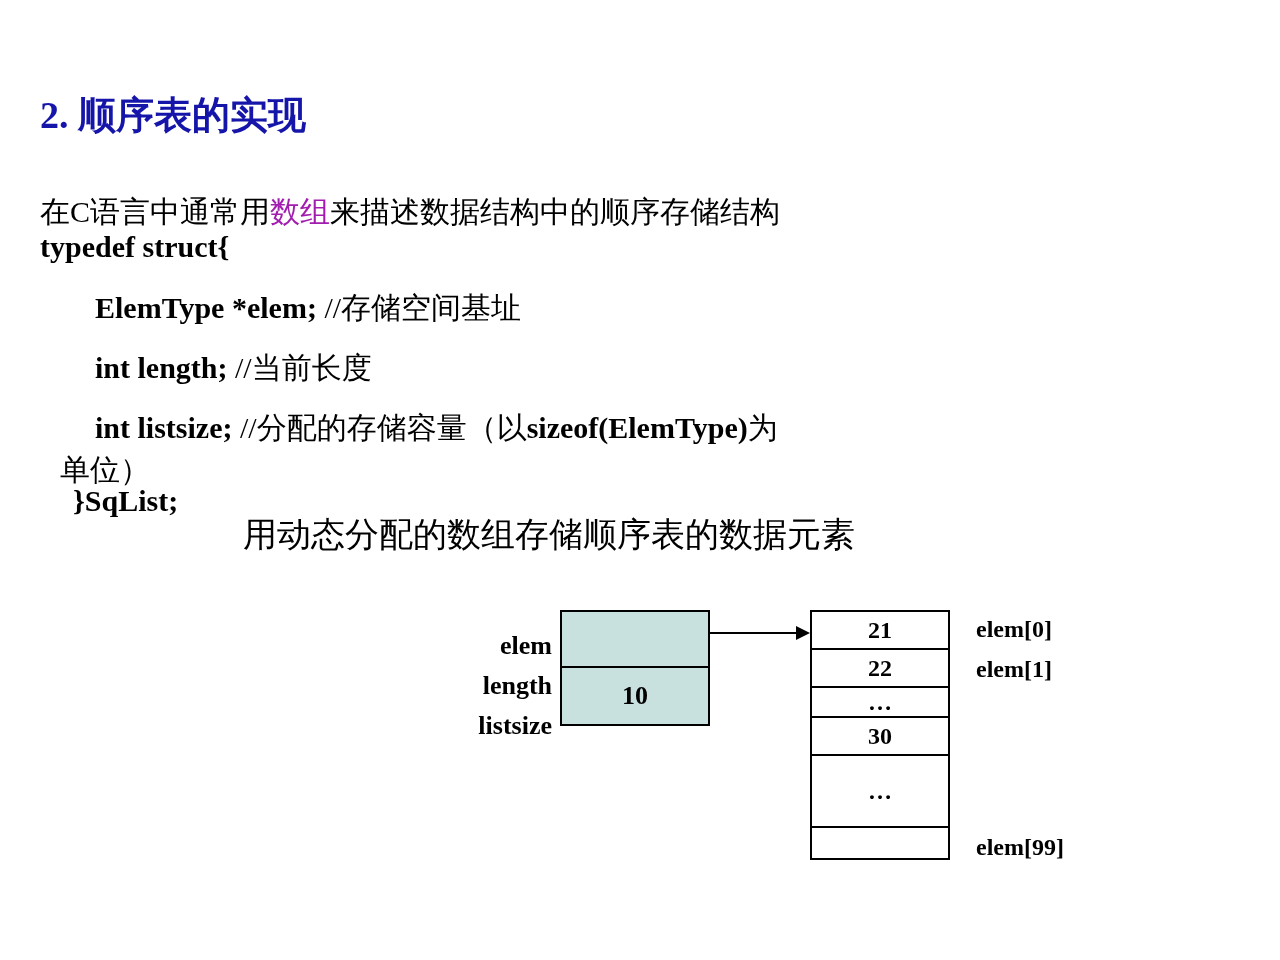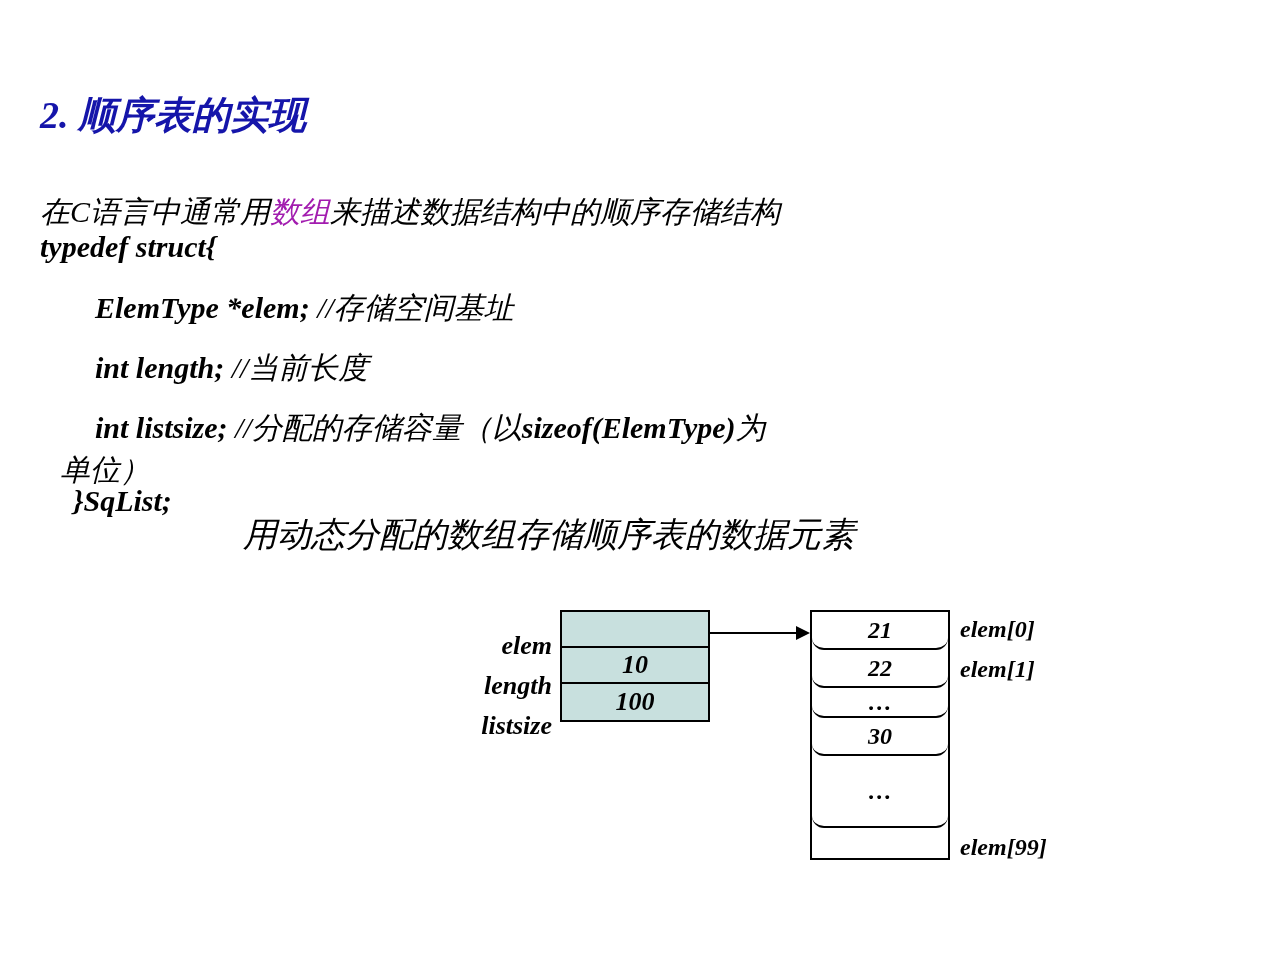--- a/index.html
+++ b/index.html
@@ -1,15 +1,15 @@
 <!DOCTYPE html>
 <html><head>
   <meta charset="utf-8">
   <style>
-    * { margin: 0; padding: 0; box-sizing: border-box; font-style: italic; }
+    * { margin: 0; padding: 0; box-sizing: border-box; }
     body {
       width: 1280px;
       height: 960px;
       background: #fff;
       font-family: "Times New Roman", SimSun, serif;
       position: relative;
     }
     .title {
       color: #1515aa;
       font-size: 38px;
@@ -60,21 +60,21 @@
       width: 92px;
     }
     .struct-box {
       position: absolute;
       left: 100px;
       top: 0;
       border: 2px solid #000;
       width: 150px;
     }
     .struct-cell {
-      height: 36px;
+      height: 56px;
       border-bottom: 2px solid #000;
       display: flex;
       align-items: center;
       justify-content: center;
       font-weight: bold;
       font-size: 26px;
       font-family: "Times New Roman", serif;
     }
     .struct-cell.filled { background: #c8e0de; }
     .struct-cell:last-child { border-bottom: none; }
@@ -104,36 +104,36 @@
     }
     .array-cell {
       border-bottom: 2px solid #000;
       display: flex;
       align-items: center;
       justify-content: center;
       font-weight: bold;
       font-size: 24px;
       font-family: "Times New Roman", serif;
       height: 38px;
-      border-radius: 12px;
     }
     .array-cell:last-child { border-bottom: none; }
     .array-cell.tall { height: 72px; }
     .array-cell.short { height: 30px; }
     .array-labels {
       position: absolute;
       left: 500px;
       top: 6px;
       font-family: "Times New Roman", serif;
       font-weight: bold;
       font-size: 24px;
     }
     .array-label {
       position: absolute;
       white-space: nowrap;
+      margin-left: 16px;
     }
   </style>
 </head>
 <body>
 
 <div class="title">2. 顺序表的实现</div>
 
 <div class="intro">
   <span>在C语言中通常用</span><span class="red">数组</span><span>来描述数据结构中的顺序存储结构</span>
 </div>
@@ -155,21 +155,20 @@
 
 <div class="diagram">
   <div class="struct-labels">
     <div>elem</div>
     <div>length</div>
     <div>listsize</div>
   </div>
   <div class="struct-box">
     <div class="struct-cell filled"></div>
     <div class="struct-cell filled">10</div>
-    <div class="struct-cell filled">100</div>
   </div>
   <div class="arrow"></div>
   <div class="array-box">
     <div class="array-cell">21</div>
     <div class="array-cell">22</div>
     <div class="array-cell short">…</div>
     <div class="array-cell">30</div>
     <div class="array-cell tall">…</div>
     <div class="array-cell short"></div>
   </div>

